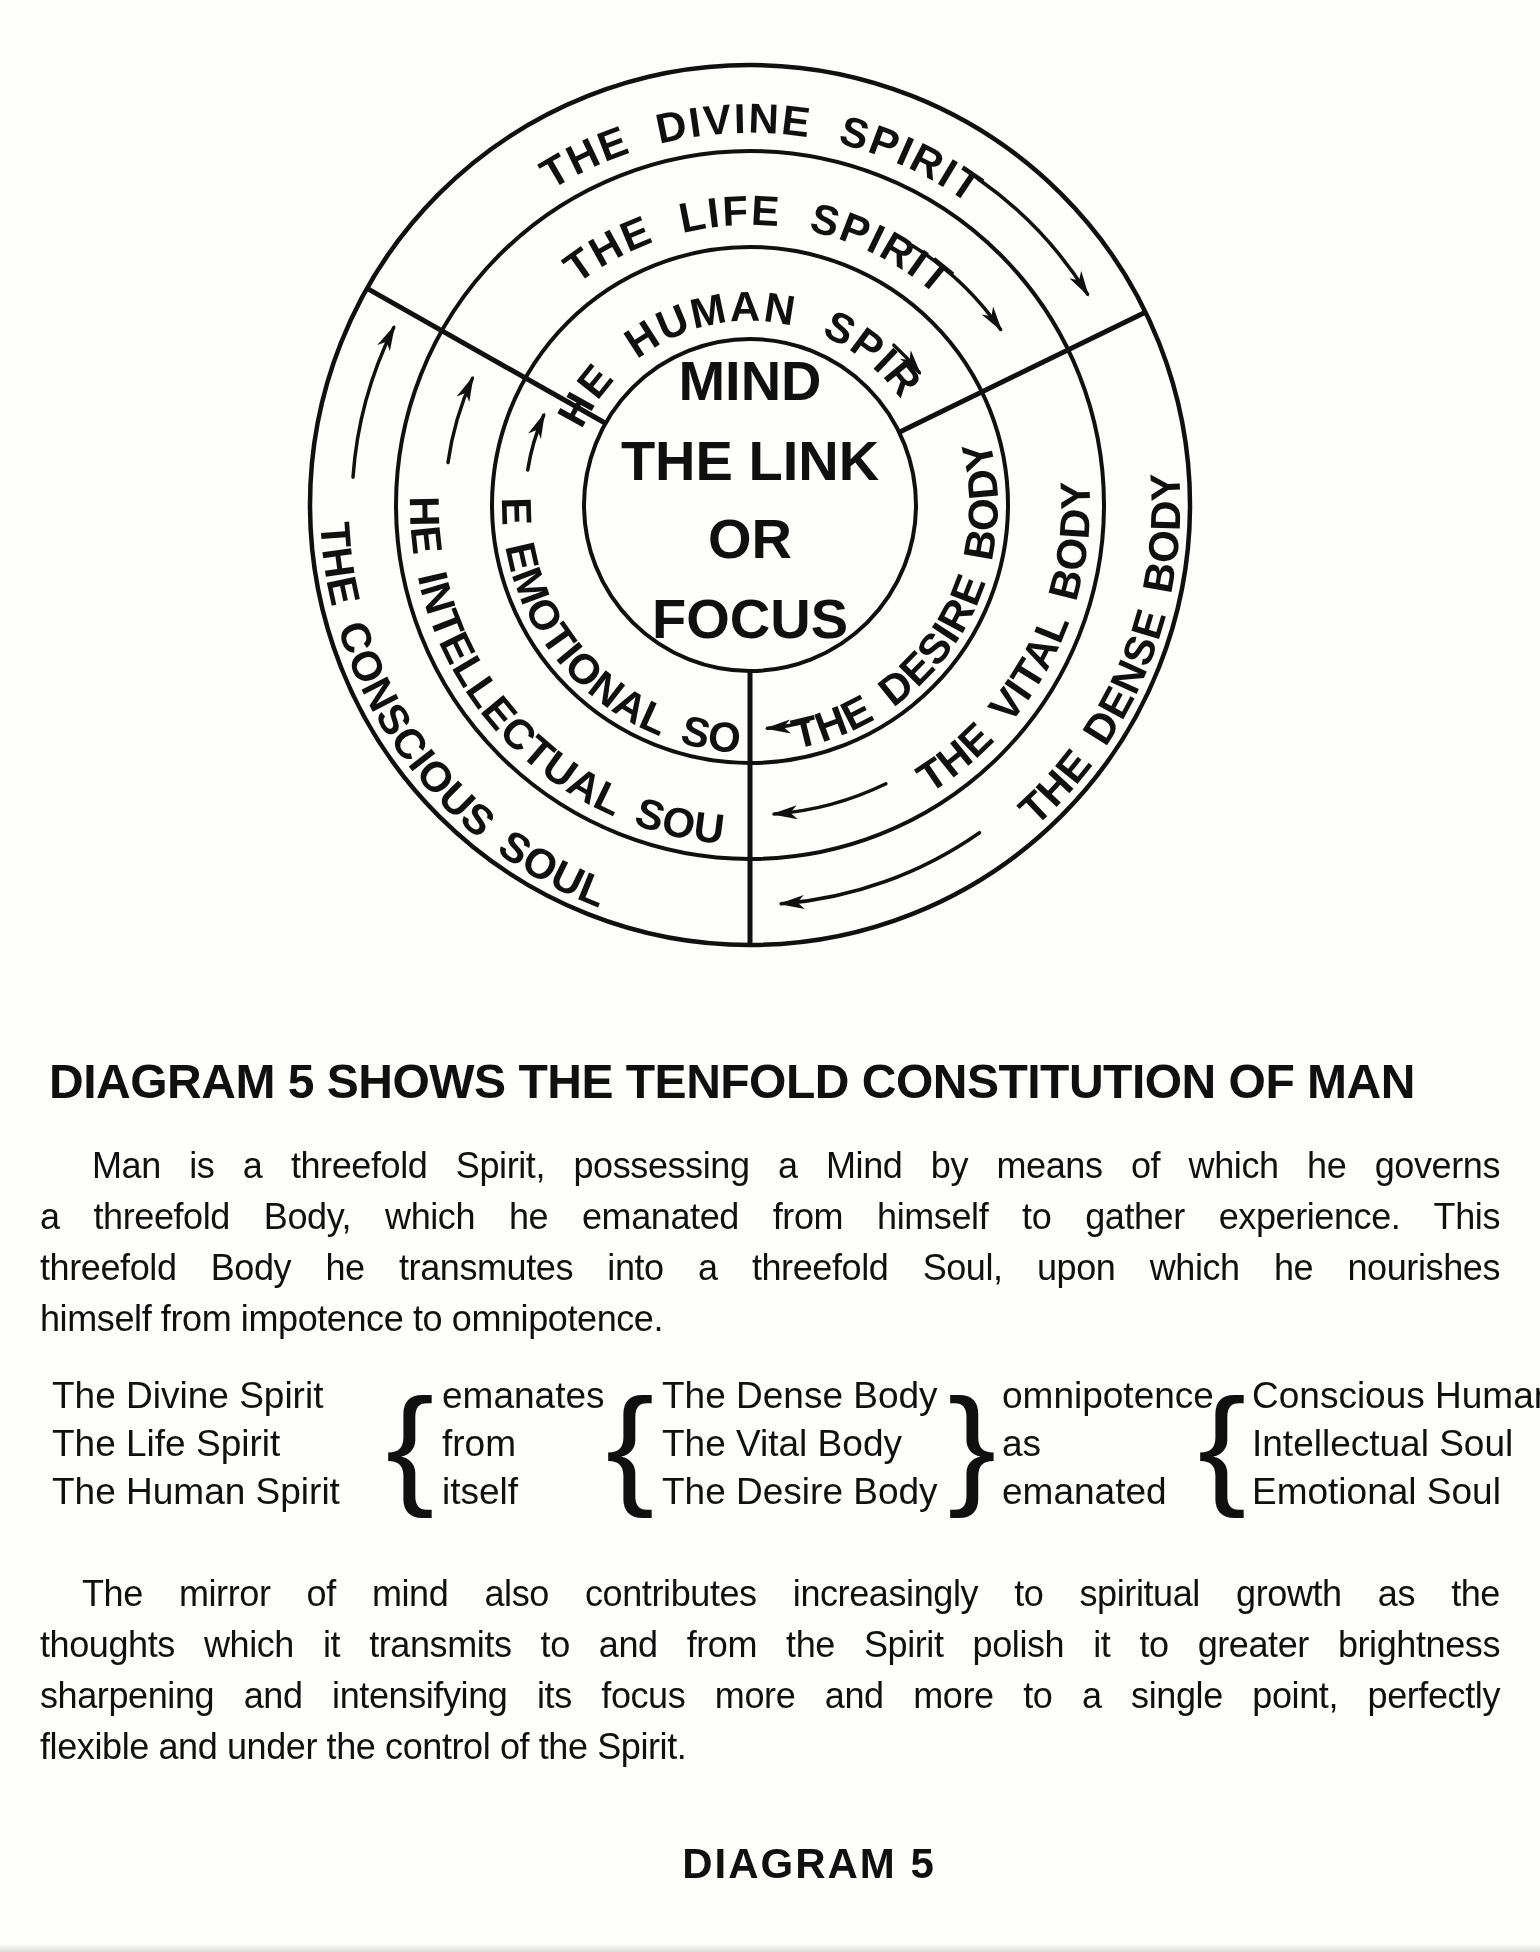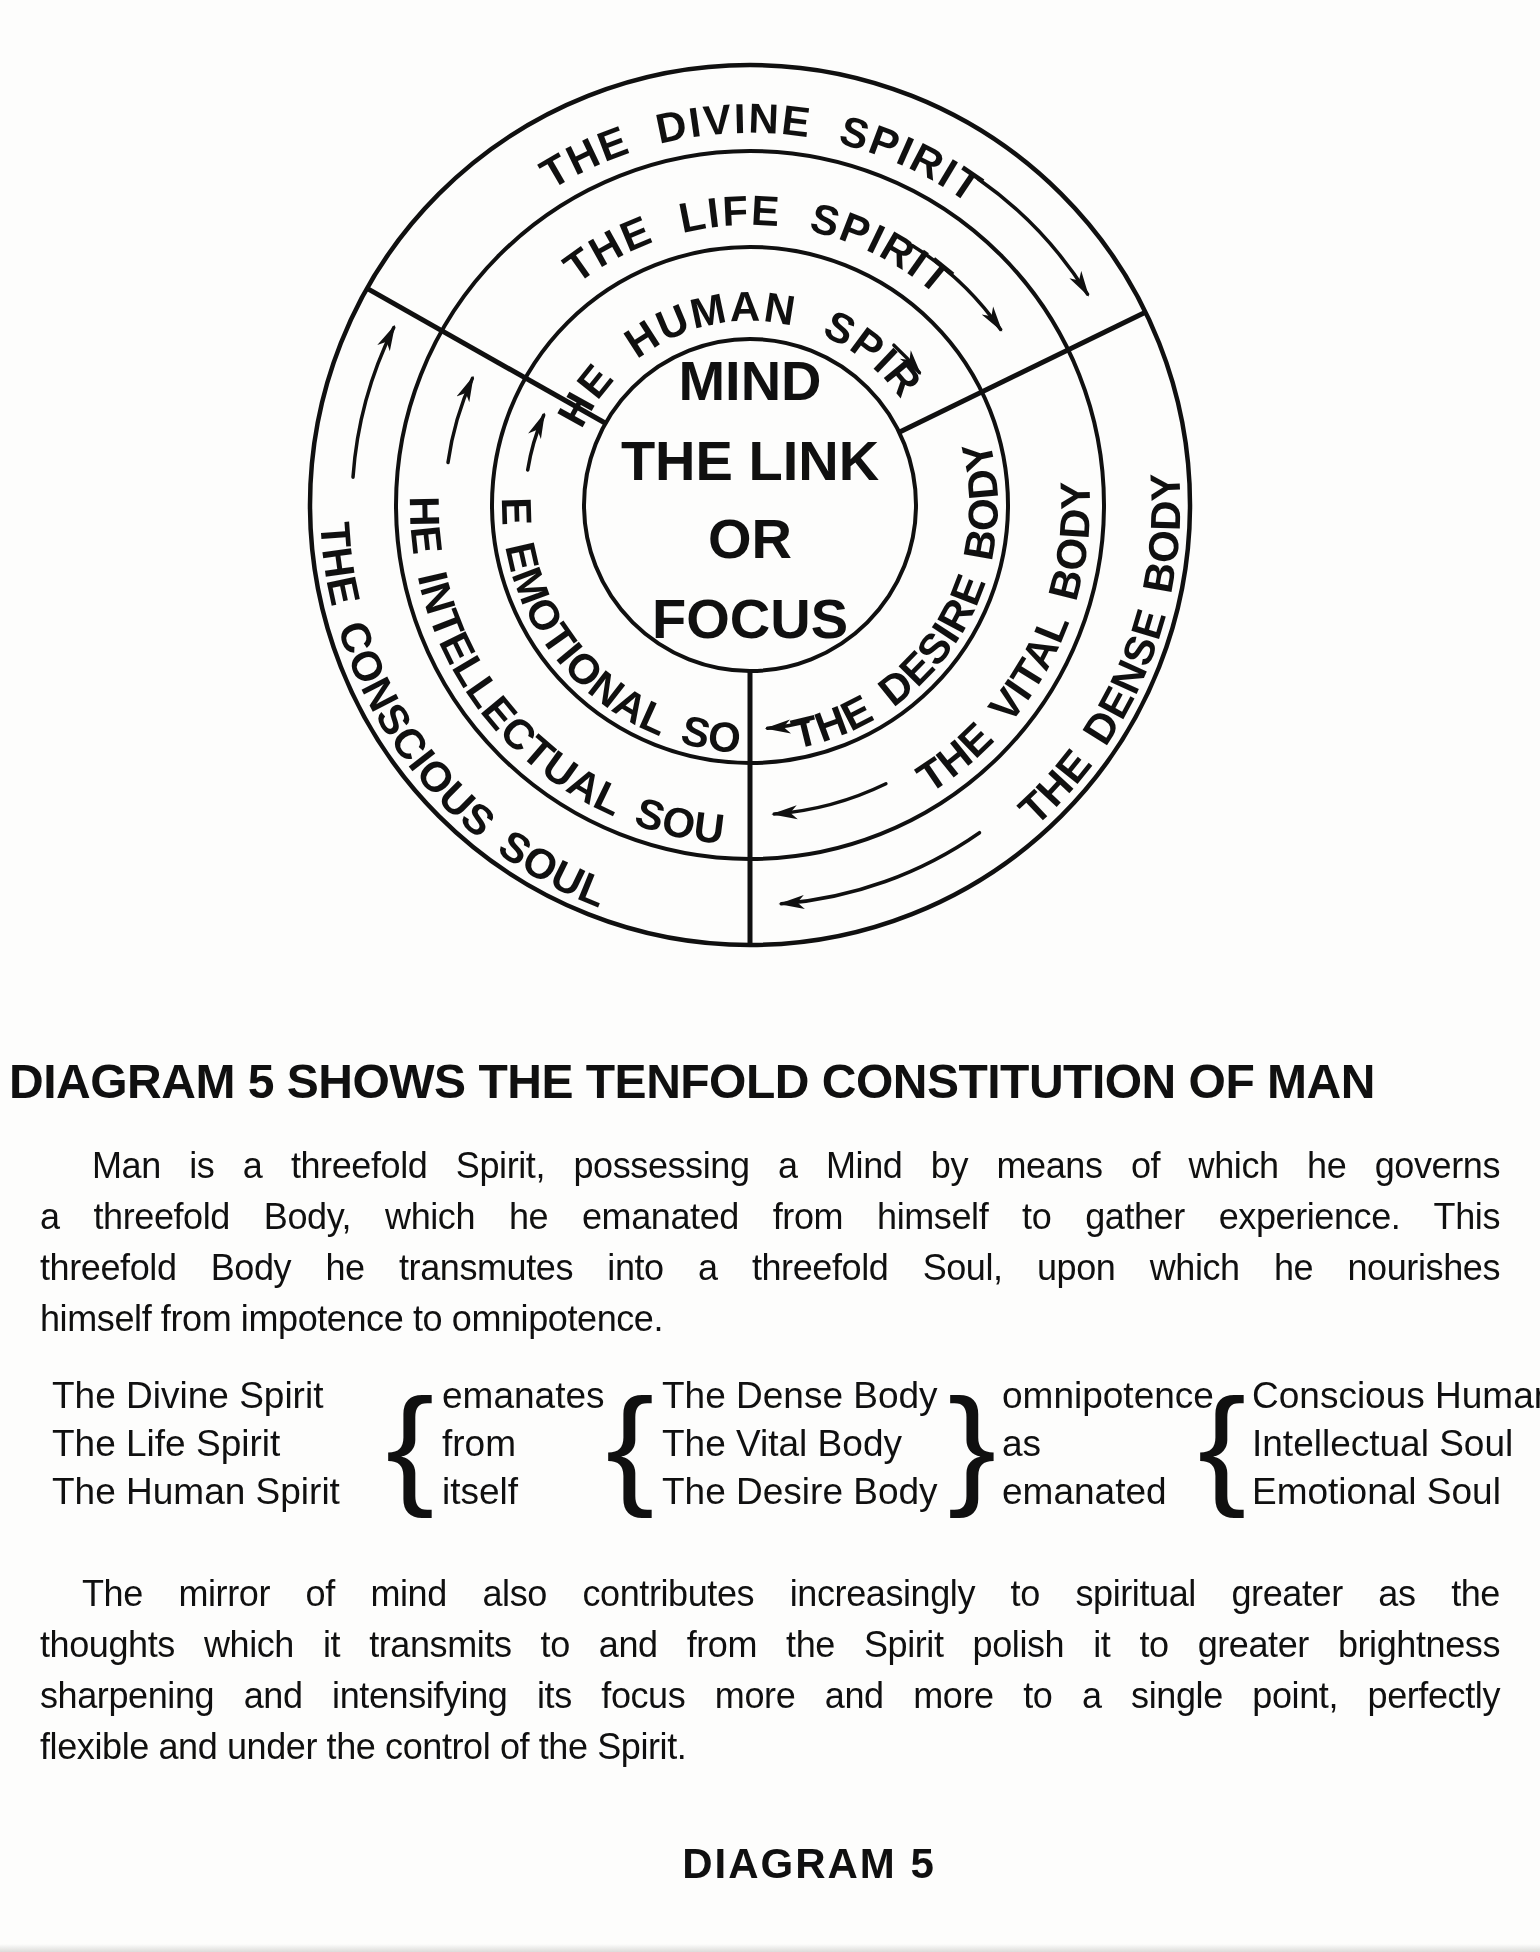--- a/index.html
+++ b/index.html
@@ -62,20 +62,21 @@
   .heading {
     position: absolute;
     left: 0;
     top: 1054px;
     width: 1384px;
     text-align: center;
     font-weight: 700;
     font-size: 48px;
     letter-spacing: -0.5px;
     white-space: nowrap;
+    padding-left: 40px;
   }
   .para {
     position: absolute;
     left: 40px;
     width: 1460px;
     font-size: 36px;
     letter-spacing: -0.4px;
   }
   .para .line {
     height: 51px;
@@ -276,21 +277,21 @@
         <span>{</span>
       </div>
     <div class="tcol col-souls">
       <div class="trow">Conscious Human</div>
       <div class="trow">Intellectual Soul</div>
       <div class="trow">Emotional Soul</div>
     </div>
   </div>
 
   <div class="para" id="paragraph-2">
-    <div class="line first-2">The mirror of mind also contributes increasingly to spiritual greater as the</div>
+    <div class="line first-2">The mirror of mind also contributes increasingly to spiritual growth as the</div>
     <div class="line">thoughts which it transmits to and from the Spirit polish it to greater brightness</div>
     <div class="line">sharpening and intensifying its focus more and more to a single point, perfectly</div>
     <div class="line last">flexible and under the control of the Spirit.</div>
   </div>
 
   <div class="caption">DIAGRAM 5</div>
 
   <div class="page-bottom-edge"></div>
 </div>
 

